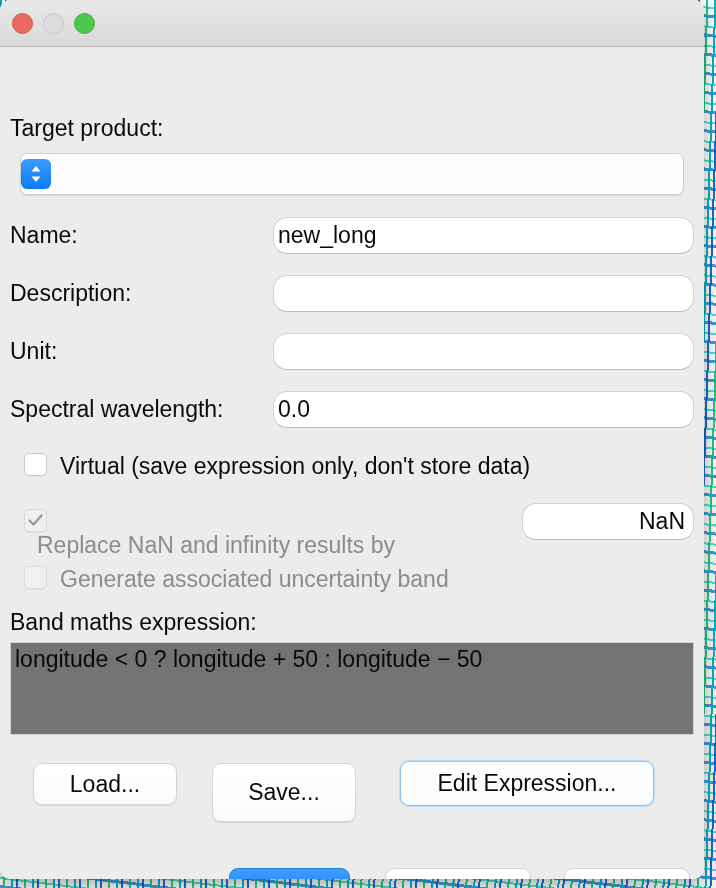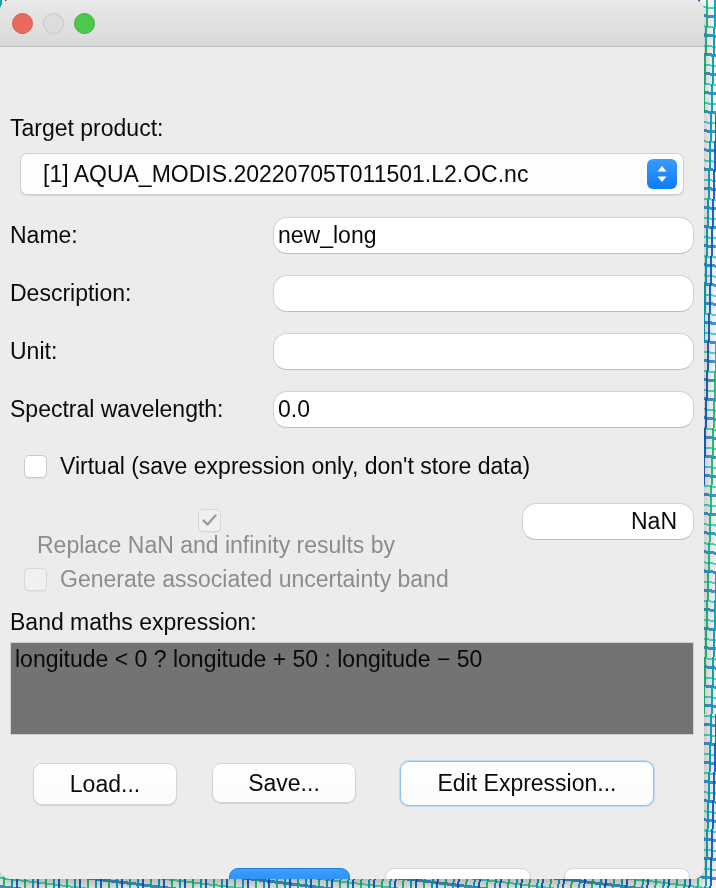--- a/index.html
+++ b/index.html
@@ -83,21 +83,21 @@
     border-bottom-color: #bdbdbd;
     border-radius: 14px;
     font-size: 23px;
     color: #0a0a0a;
     display: flex;
     align-items: center;
     padding: 0 4px;
     overflow: hidden;
     white-space: nowrap;
   }
-  .field.right { justify-content: flex-end; padding-right: 16px; }
+  .field.right { justify-content: flex-end; padding-right: 8px; }
 
   
   #combo {
     position: absolute;
     left: 20px; top: 106px;
     width: 664px; height: 42px;
     background: #fdfdfd;
     border: 1px solid #cfcfcf;
     border-radius: 7px;
     box-shadow: 0 1px 1px rgba(0,0,0,.10);
@@ -118,21 +118,21 @@
     border-radius: 6px;
     background: linear-gradient(#3a9bff, #0c7cf5);
     display: flex; flex-direction: column;
     align-items: center; justify-content: center;
     gap: 2px;
     flex: none;
   }
   #combo-arrow svg { display: block; }
 
   
-  .cbrow { position: absolute; display: flex; align-items: center; }
+  .cbrow { position: absolute; display: flex; }
   .cbox {
     width: 23px; height: 23px;
     border-radius: 5px;
     background: #ffffff;
     border: 1px solid #c9c9c9;
     box-shadow: 0 1px 0 rgba(0,0,0,.04);
     flex: none;
     display: flex; align-items: center; justify-content: center;
   }
   .cbox.disabled { background: #f0f0f0; border-color: #d8d8d8; }
@@ -193,21 +193,20 @@
       <div class="light min"></div>
       <div class="light max"></div>
     </div>
   </div>
 
   <div id="content">
 
     <div class="label" style="left:10px; top:68px;">Target product:</div>
 
     <div id="combo">
-      <div id="combo-text">[1] AQUA_MODIS.20220705T011501.L2.OC.nc</div>
       <div id="combo-arrow">
         <svg width="16" height="22" viewBox="0 0 16 22" aria-hidden="true">
           <path d="M8 3 L12.5 8.5 L3.5 8.5 Z" fill="#ffffff"></path>
           <path d="M8 19 L3.5 13.5 L12.5 13.5 Z" fill="#ffffff"></path>
         </svg>
       </div>
     </div>
 
     <div class="label" style="left:10px; top:175px;">Name:</div>
     <div class="field" style="left:273px; top:170px; width:421px; height:37px;">new_long</div>
@@ -243,21 +242,21 @@
       <div class="cbox disabled">
         
       </div>
       <div class="cblabel muted">Generate associated uncertainty band</div>
     </div>
 
     <div class="label" style="left:10px; top:562px;">Band maths expression:</div>
     <div id="expr">longitude &lt; 0 ? longitude + 50 : longitude − 50</div>
 
     <button class="btn" style="left:33px; top:716px; width:144px; height:42px;">Load...</button>
-    <button class="btn" style="left:212px; top:716px; width:144px; height:40px;">Save...</button>
+    <button class="btn" style="left:212px; top:716px; width:144px; height:59px;">Save...</button>
     <button class="btn focus" style="left:400px; top:714px; width:254px; height:45px;">Edit Expression...</button>
 
     <button class="btn primary" style="left:229px; top:821px; width:121px; height:42px;">OK</button>
     <button class="btn" style="left:385px; top:821px; width:146px; height:42px;">Cancel</button>
     <button class="btn" style="left:564px; top:821px; width:126px; height:42px;">Help</button>
 
   </div>
 </div>
 
 </body></html>

